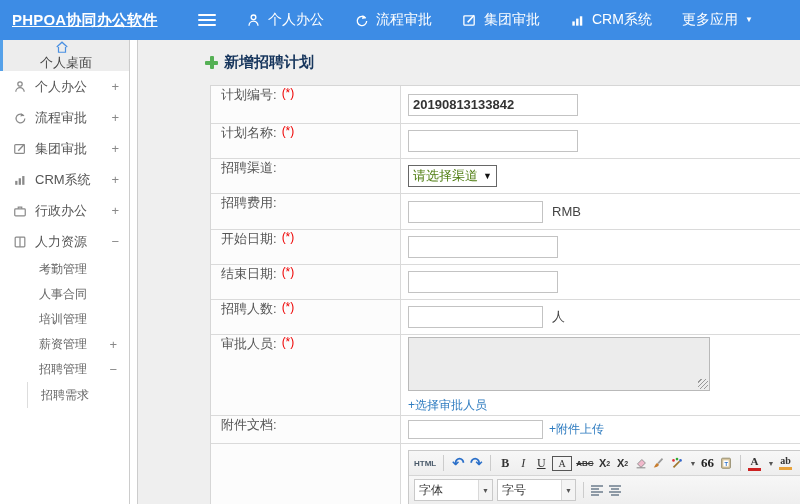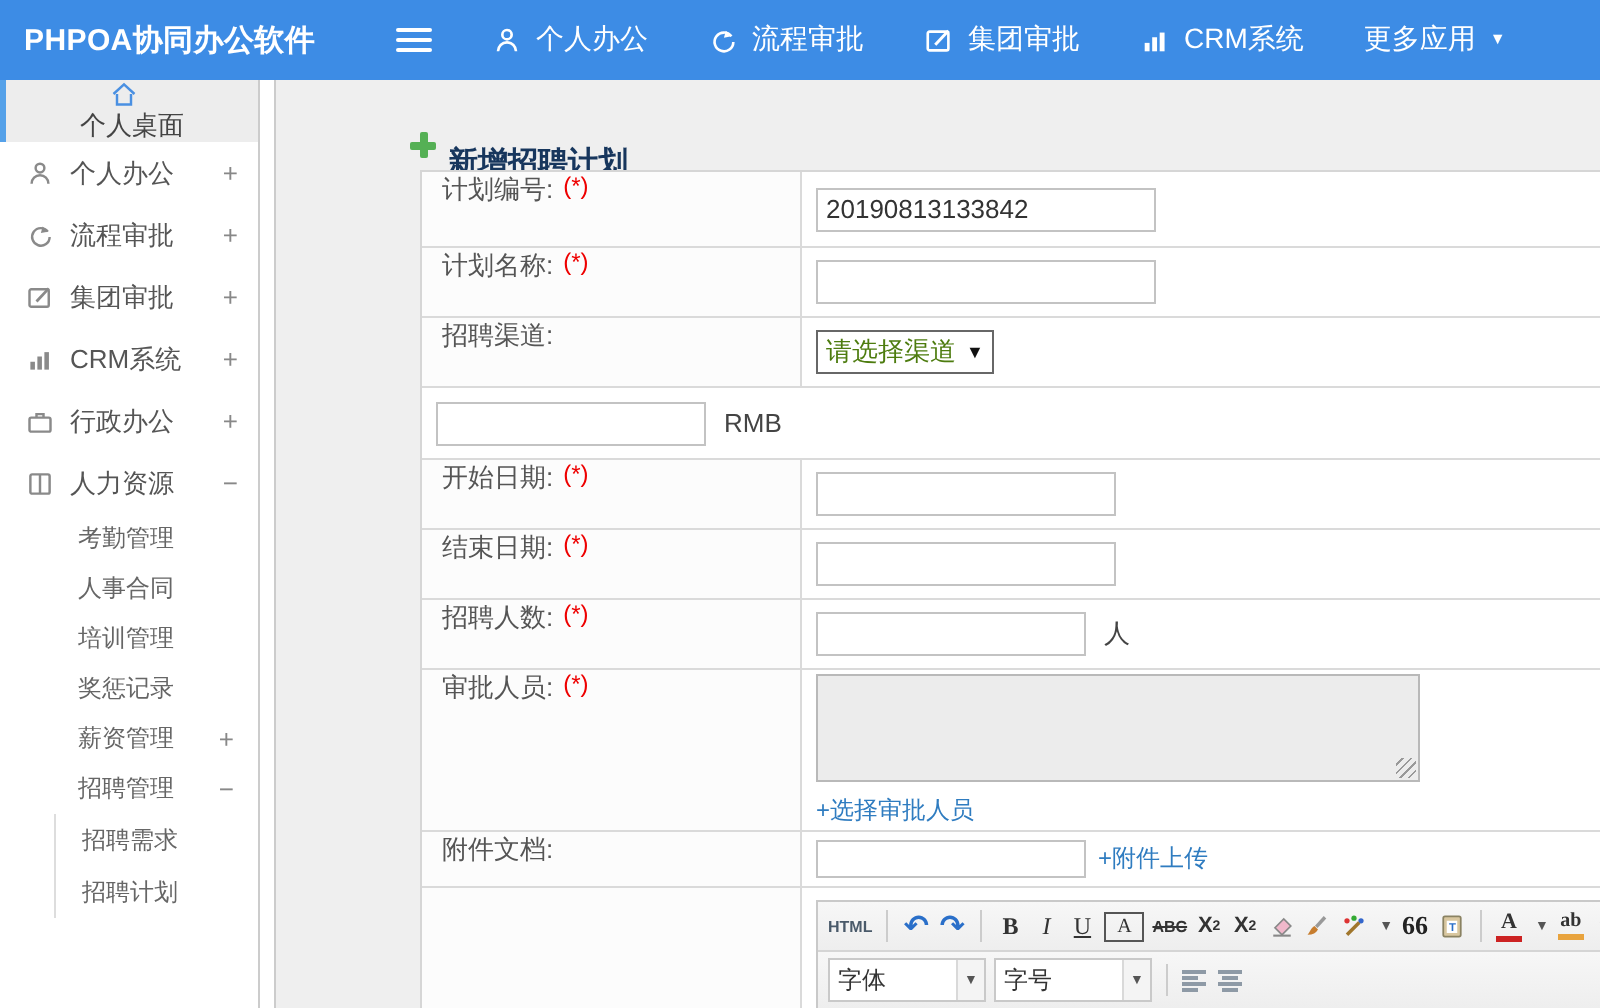--- a/index.html
+++ b/index.html
@@ -2,21 +2,21 @@
 <html><head>
 <meta charset="utf-8">
 <style>
   html,body{margin:0;padding:0;overflow:hidden;}
   body{width:800px;height:504px;position:relative;background:#efefef;
        font-family:"Liberation Sans","DejaVu Sans",sans-serif;}
 
   
   .topbar{position:absolute;top:0;left:0;right:0;height:40px;background:#3d8ce5;
           display:flex;align-items:center;color:#fff;z-index:5;}
-  .logo{padding-left:12px;width:172px;font-size:15px;font-weight:bold;letter-spacing:.2px;}
+  .logo{padding-left:12px;width:172px;font-size:15px;font-weight:bold;letter-spacing:.2px;text-decoration:underline;}
   .hamburger{width:18px;display:flex;flex-direction:column;gap:3px;cursor:pointer;margin-left:14px;}
   .hamburger i{display:block;height:2px;background:#fff;border-radius:1px;}
   .topnav{display:flex;align-items:center;margin-left:30px;gap:30px;}
   .topnav .item{display:flex;align-items:center;gap:7px;font-size:14px;cursor:pointer;white-space:nowrap;}
   .topnav .icn{display:flex;color:#fff;}
   .caret{font-size:8px;line-height:1;}
 
   
   .sidebar{position:absolute;top:40px;left:0;width:129px;bottom:0;background:#fff;}
   .side-item{height:31px;display:flex;align-items:center;padding:0 10px 0 10px;
@@ -33,33 +33,33 @@
   .gutter{position:absolute;top:40px;left:129px;width:9px;bottom:0;background:#fff;
           border-left:1px solid #ccc;border-right:1px solid #ccc;box-sizing:border-box;}
 
   
   .main{position:absolute;top:40px;left:139px;right:0;bottom:0;background:#efefef;}
   .page-title{position:absolute;top:13px;left:66px;display:flex;align-items:center;gap:6px;}
   .plus-icon{position:relative;width:13px;height:13px;}
   .plus-icon i{position:absolute;background:#55b055;border-radius:1px;}
   .plus-icon .pv{left:5px;top:0;width:4px;height:13px;}
   .plus-icon .ph{left:0;top:5px;width:13px;height:4px;}
-  .title-text{color:#17365d;font-size:15px;font-weight:bold;margin-top:19px;}
+  .title-text{color:#17365d;font-size:15px;font-weight:bold;}
 
   .form-table{position:absolute;top:45px;left:71px;width:790px;background:#fff;
               border:1px solid #d6d6d6;border-bottom:none;}
   .frow{display:flex;border-bottom:1px solid #dadada;}
   .fl{width:190px;min-width:190px;border-right:1px solid #dadada;display:flex;align-items:flex-start;
       padding-left:10px;font-size:13px;color:#555;background:#fcfcfc;box-sizing:border-box;}
   .req{color:#e00;margin-left:5px;font-size:12px;}
   .fc{flex:1;display:flex;align-items:center;padding-left:7px;}
   .h37{height:37px}.h34{height:34px}.h35{height:35px}.h80{height:80px}.h27{height:27px}.hEd{height:170px}
 
   input.txt{height:20px;border:1px solid #c3c3c3;font-size:13px;padding:0 4px;background:#fff;
-            font-family:"Liberation Sans",sans-serif;box-sizing:content-box;color:#333;}
+            font-family:"Liberation Sans",sans-serif;box-sizing:content-box;color:#333;font-weight:bold;}
   .w168{width:160px}.w133{width:125px}.w148{width:140px}
   .suffix{margin-left:9px;font-size:13px;color:#444;text-align:center;}
   .linkk{color:#2f7cc0;font-size:12px;cursor:pointer;text-decoration:none;}
 
   .sel{display:inline-flex;align-items:center;border:1px solid #676767;background:#fff;height:20px;
        padding:0 4px;cursor:pointer;}
   .sel .sv{color:#4d7c0f;font-size:13px;}
   .sel .scaret{font-size:9px;margin-left:5px;color:#111;}
 
   .fc.col{flex-direction:column;align-items:flex-start;justify-content:center;}
@@ -235,38 +235,31 @@
   </div>
   <div class="sub-item">
     <span>人事合同</span>
     <span class="expand"></span>
   </div>
   <div class="sub-item">
     <span>培训管理</span>
     <span class="expand"></span>
   </div>
   <div class="sub-item">
-    <span>奖惩记录</span>
-    <span class="expand"></span>
-  </div>
-  <div class="sub-item">
     <span>薪资管理</span>
     <span class="expand">+</span>
   </div>
   <div class="sub-item">
     <span>招聘管理</span>
     <span class="expand">−</span>
   </div>
 
   <div class="sub3-wrap">
     <div class="sub3">
       <span>招聘需求</span>
-    </div>
-    <div class="sub3">
-      <span>招聘计划</span>
     </div>
   </div>
 </div>
 
 <div class="gutter"></div>
 
 <div class="main">
 
   <div class="page-title">
     <span class="plus-icon">
@@ -304,20 +297,23 @@
       </div>
       <div class="fc">
         <span class="sel">
           <span class="sv">请选择渠道</span>
           <span class="scaret">▼</span>
         </span>
       </div>
     </div>
 
     <div class="frow h35">
+      <div class="fl">
+        <span>招聘费用:</span>
+      </div>
       <div class="fc">
         <input class="txt w133" style="">
         <span class="suffix">RMB</span>
       </div>
     </div>
 
     <div class="frow h34">
       <div class="fl">
         <span>开始日期:</span>
         <span class="req">(*)</span>

